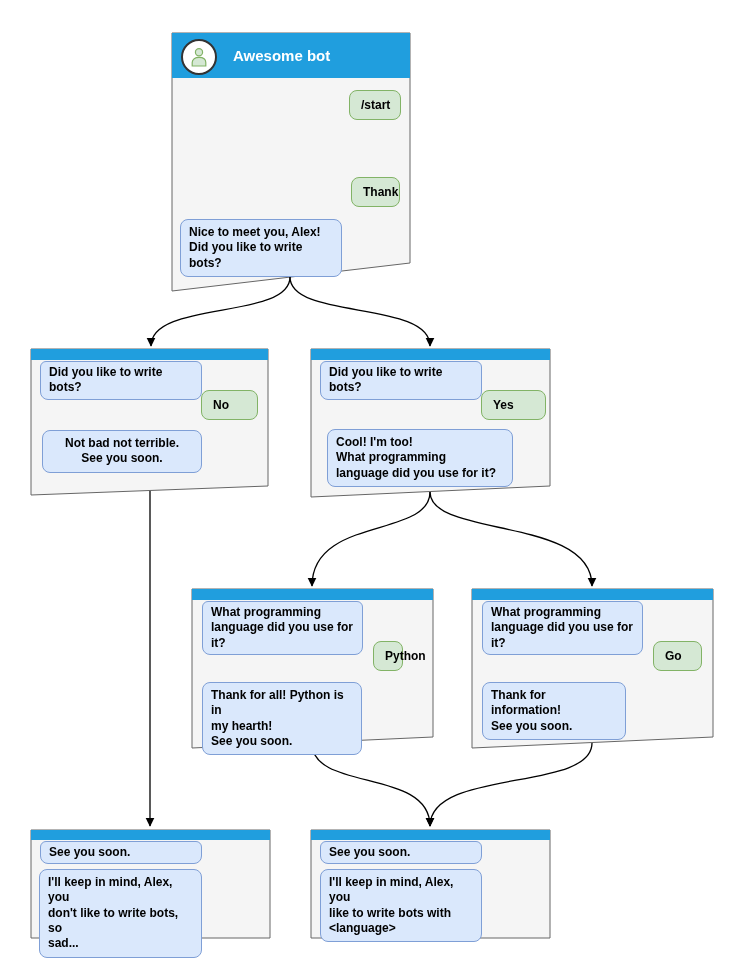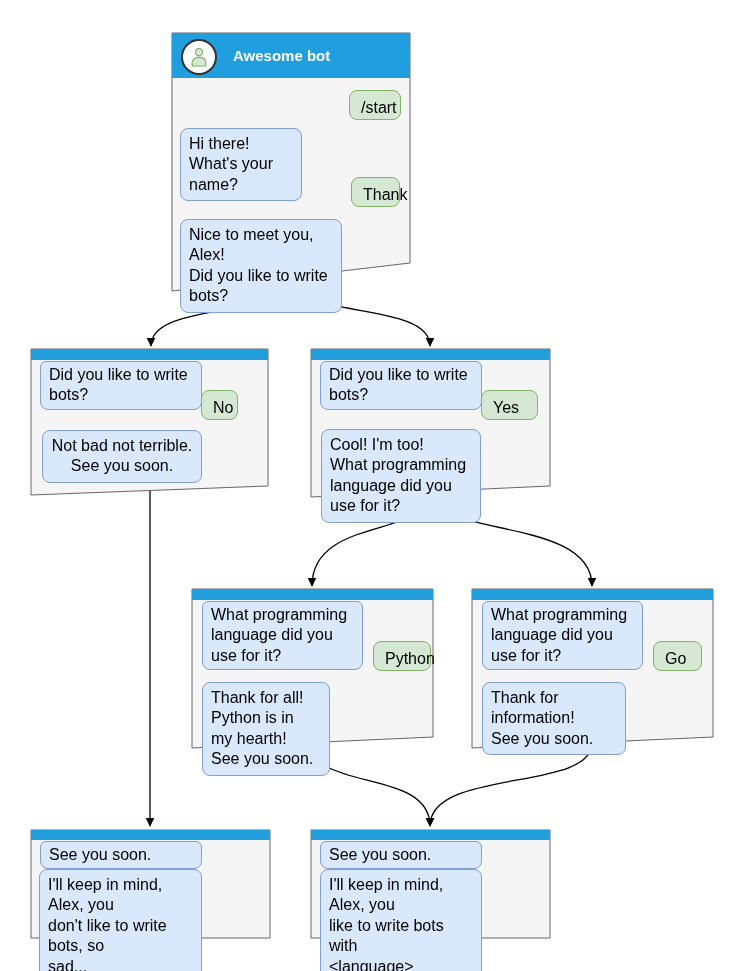--- a/index.html
+++ b/index.html
@@ -18,25 +18,26 @@
     background:#209ede;
     box-sizing:border-box;
   }
   .root-header { height:45px; }
   .mini-header { height:11px; }
 
   .bubble {
     position:absolute;
     box-sizing:border-box;
     border-radius:8px;
-    font-size:16px;
+    font-size:12px;
     line-height:1.28;
     color:#000;
     white-space:pre-line;
     padding:5px 8px;
+    font-weight:bold;
   }
   .bot {
     background:#dae8fc;
     border:1px solid #7f9fd6;
   }
   .user {
     background:#d5e8d4;
     border:1px solid #82b366;
     padding:7px 11px;
   }
@@ -89,50 +90,48 @@
     <div class="win-header root-header">
       <div class="avatar">
         <svg width="24" height="24" viewBox="0 0 24 24">
           <circle cx="12" cy="7.2" r="3.6" fill="#d5e8d4" stroke="#82b366" stroke-width="1.2"></circle>
           <path d="M5.2,21 v-3.4 c0,-3.4 3,-5.2 6.8,-5.2 s6.8,1.8 6.8,5.2 V21 z" fill="#d5e8d4" stroke="#82b366" stroke-width="1.2"></path>
         </svg>
       </div>
       <div class="win-title">Awesome bot</div>
     </div>
     <div class="bubble user" style="left:177px; top:57px; width:52px; height:30px;">/start</div>
-    <div class="bubble bot" style="left:8px; top:95px; width:122px;">Hi there!
-What's your name?</div>
     <div class="bubble user" style="left:179px; top:144px; width:49px; height:30px;">Thank</div>
     <div class="bubble bot" style="left:8px; top:186px; width:162px;">Nice to meet you, Alex!
 Did you like to write bots?</div>
   </div>
 
   <div class="window" style="left:31px; top:349px; width:237px; height:146px;">
     <div class="win-header mini-header"></div>
     <div class="bubble bot compact" style="left:9px; top:12px; width:162px;">Did you like to write bots?</div>
-    <div class="bubble user" style="left:170px; top:41px; width:37px; height:30px;">No</div>
+    <div class="bubble user" style="left:170px; top:41px; width:57px; height:30px;">No</div>
     <div class="bubble bot" style="left:11px; top:81px; width:160px;text-align:center;">Not bad not terrible.
 See you soon.</div>
   </div>
 
   <div class="window" style="left:311px; top:349px; width:239px; height:148px;">
     <div class="win-header mini-header"></div>
     <div class="bubble bot compact" style="left:9px; top:12px; width:162px;">Did you like to write bots?</div>
-    <div class="bubble user" style="left:170px; top:41px; width:57px; height:30px;">Yes</div>
-    <div class="bubble bot" style="left:10px; top:80px; width:160px;">Cool! I'm too!
+    <div class="bubble user" style="left:170px; top:41px; width:65px; height:30px;">Yes</div>
+    <div class="bubble bot" style="left:16px; top:80px; width:186px;">Cool! I'm too!
 What programming
 language did you use for it?</div>
   </div>
 
   <div class="window" style="left:192px; top:589px; width:241px; height:159px;">
     <div class="win-header mini-header"></div>
     <div class="bubble bot compact" style="left:10px; top:12px; width:161px;">What programming
 language did you use for it?</div>
-    <div class="bubble user" style="left:181px; top:52px; width:58px; height:30px;">Python</div>
-    <div class="bubble bot" style="left:10px; top:93px; width:128px;">Thank for all! Python is in
+    <div class="bubble user" style="left:181px; top:52px; width:30px; height:30px;">Python</div>
+    <div class="bubble bot" style="left:10px; top:93px; width:160px;">Thank for all! Python is in
 my hearth!
 See you soon.</div>
   </div>
 
   <div class="window" style="left:472px; top:589px; width:241px; height:159px;">
     <div class="win-header mini-header"></div>
     <div class="bubble bot compact" style="left:10px; top:12px; width:161px;">What programming
 language did you use for it?</div>
     <div class="bubble user" style="left:181px; top:52px; width:49px; height:30px;">Go</div>
     <div class="bubble bot" style="left:10px; top:93px; width:144px;">Thank for information!

